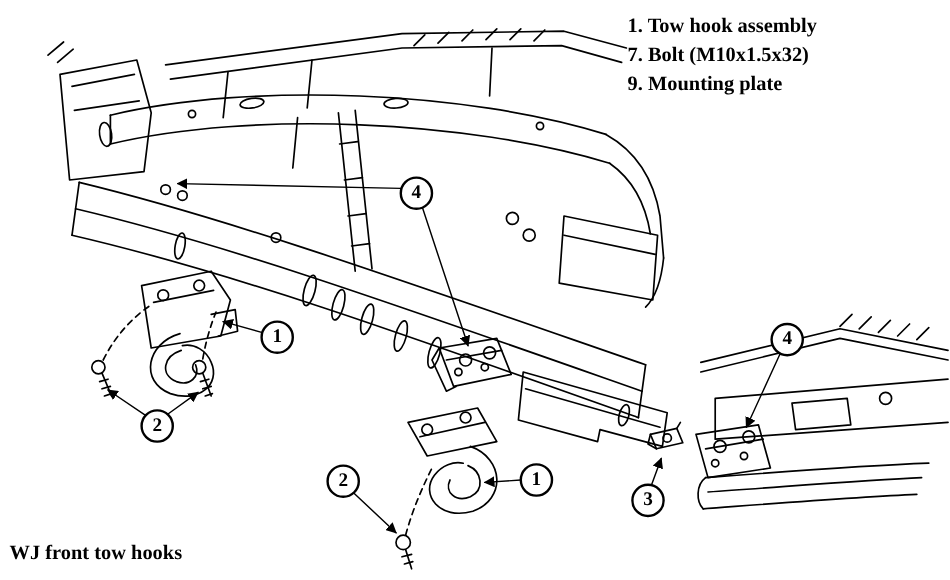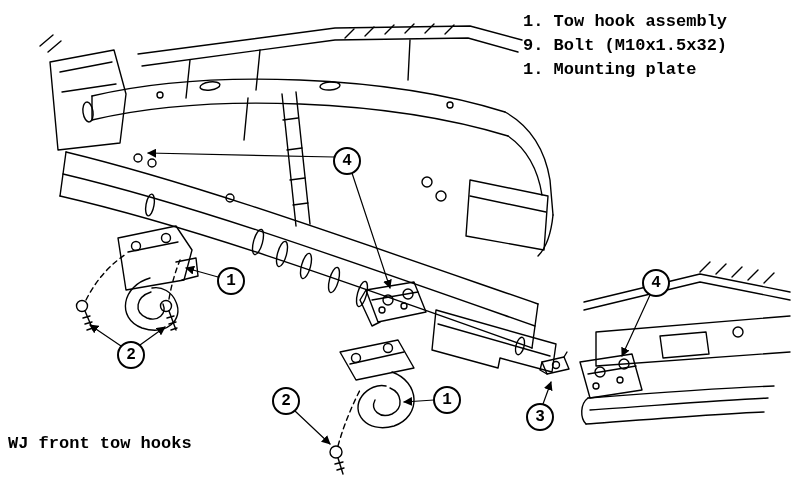--- a/index.html
+++ b/index.html
@@ -1,30 +1,30 @@
 <!DOCTYPE html>
 <html><head>
 <meta charset="utf-8">
 <style>
   html,body{margin:0;padding:0;background:#fff;}
   .stage{
     position:relative;
     width:792px;height:483px;
     background:#fff;
-    font-family:Liberation Mono, monospace;
+    font-family:Liberation Serif, serif;
     overflow:hidden;
   }
   .art{position:absolute;left:0;top:0;width:792px;height:483px;}
   .legend{
     position:absolute;left:523px;top:10px;width:262px;
     font-weight:bold;font-size:17px;line-height:24px;color:#000;
   }
   .legend-item{white-space:nowrap;}
   .caption{
-    position:absolute;left:8px;top:434px;
+    position:absolute;left:8px;top:451px;
     font-weight:bold;font-size:17px;color:#000;
   }
   .callout{
     position:absolute;width:28px;height:28px;border:2px solid #000;border-radius:50%;
     background:#fff;display:flex;align-items:center;justify-content:center;
     font-weight:bold;font-size:16px;color:#000;box-sizing:border-box;
   }
 </style>
 </head>
 <body>
@@ -171,22 +171,22 @@
       <path d="M140,345 L165,327" marker-end="url(#arrow)"></path>
       <path d="M295,411 L330,444" marker-end="url(#arrow)"></path>
       <path d="M434,400 L404,402" marker-end="url(#arrow)"></path>
       <path d="M650,295 L622,356" marker-end="url(#arrow)"></path>
       <path d="M543,404 L551,382" marker-end="url(#arrow)"></path>
     </g>
   </svg>
 
   <div class="legend">
     <div class="legend-item">1. Tow hook assembly</div>
-    <div class="legend-item">9. Bolt (M10x1.5x32)</div>
-    <div class="legend-item">1. Mounting plate</div>
+    <div class="legend-item">7. Bolt (M10x1.5x32)</div>
+    <div class="legend-item">9. Mounting plate</div>
   </div>
 
   <div class="callout" style="left:333px;top:147px;">
     <span>4</span>
   </div>
   <div class="callout" style="left:217px;top:267px;">
     <span>1</span>
   </div>
   <div class="callout" style="left:117px;top:341px;">
     <span>2</span>

